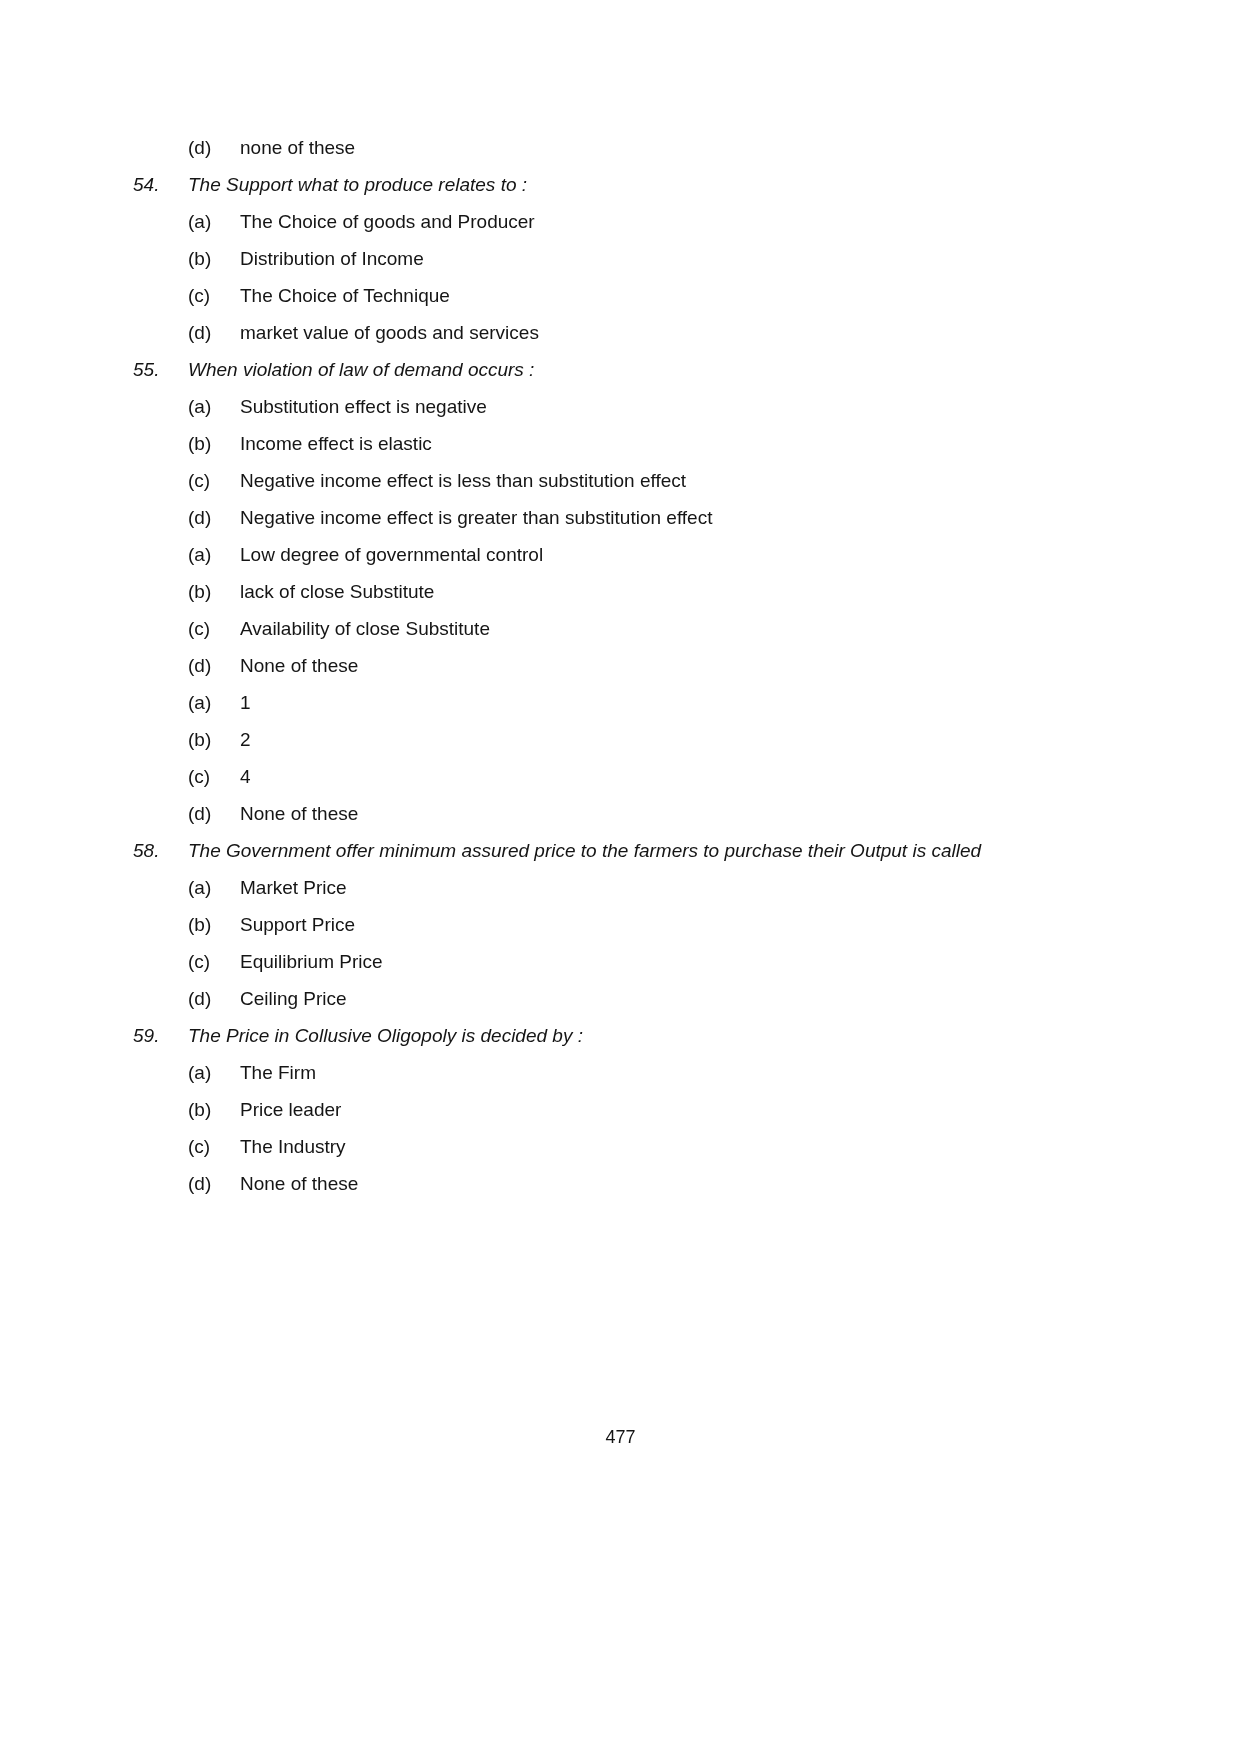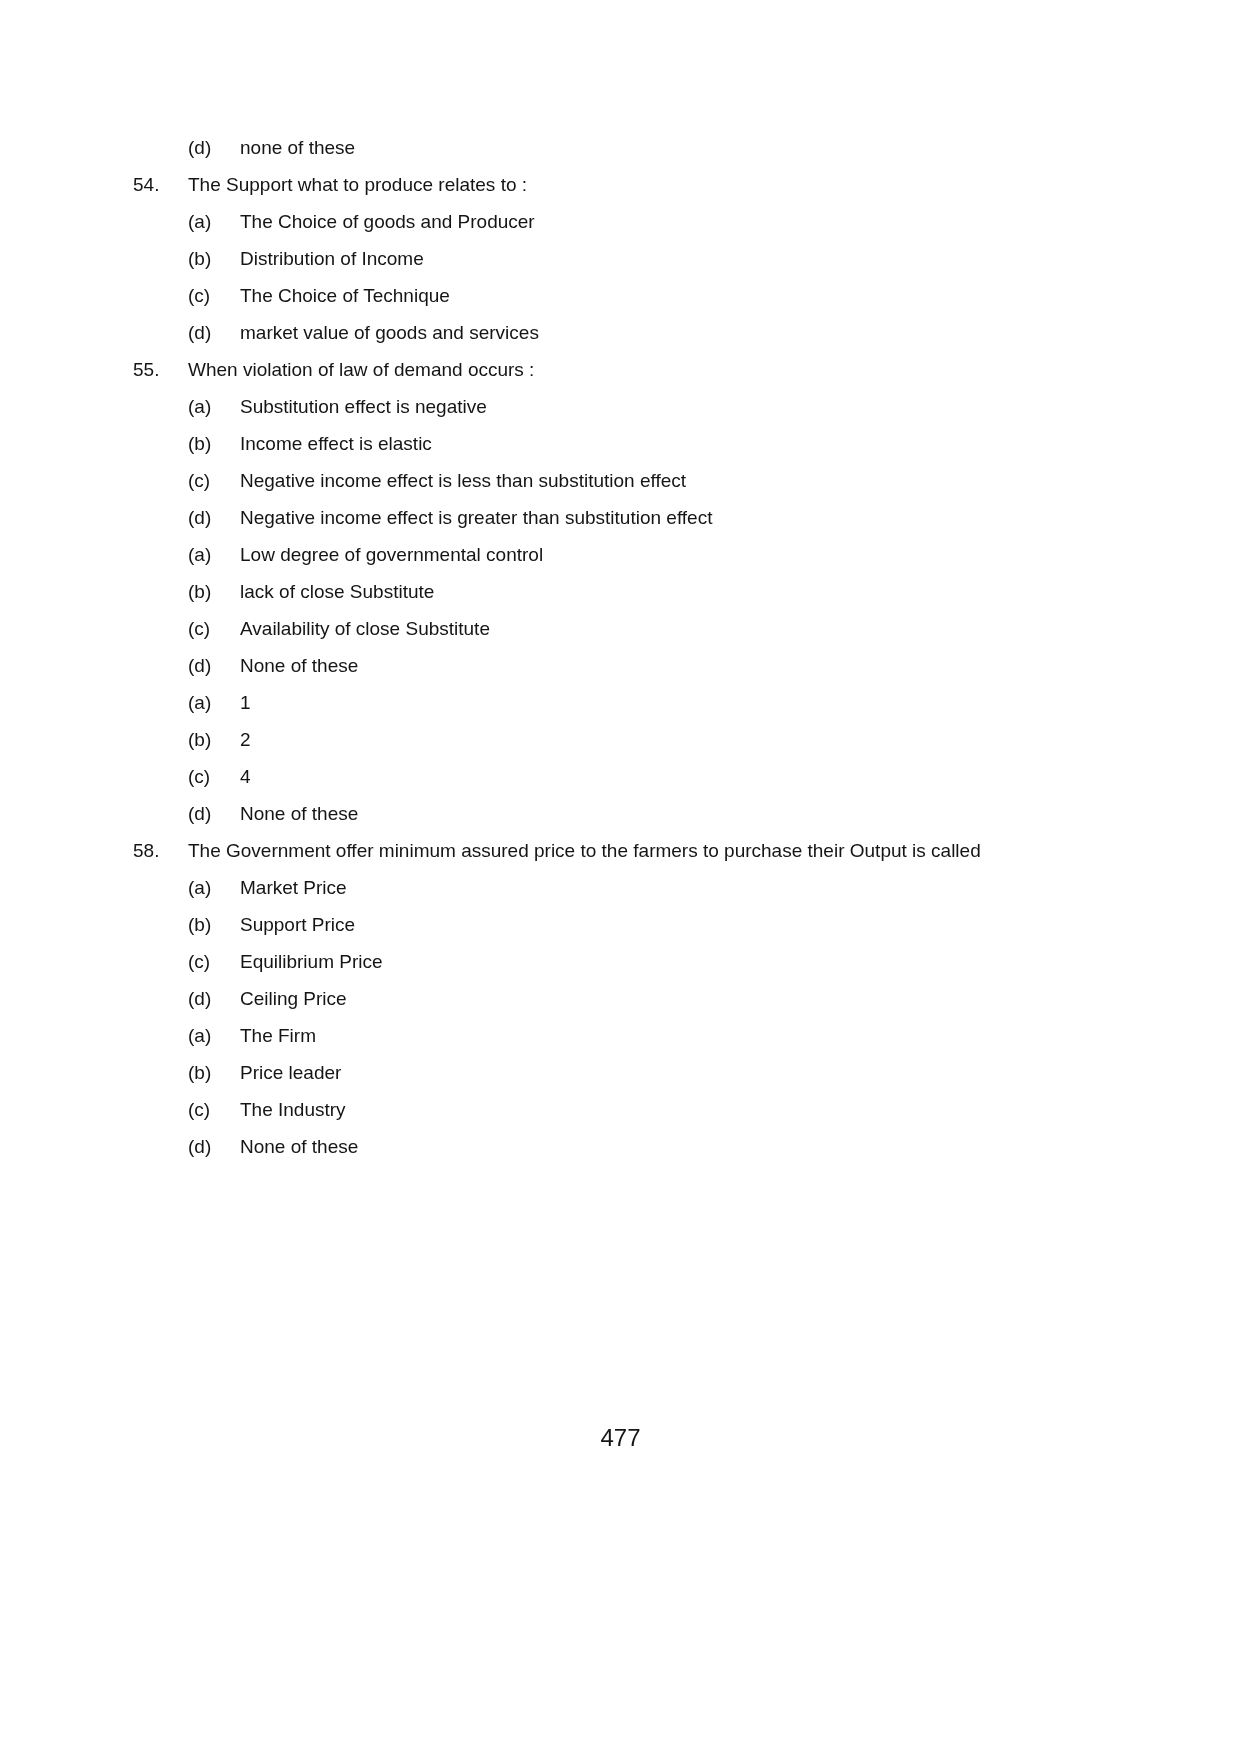--- a/index.html
+++ b/index.html
@@ -22,20 +22,21 @@
   }
   .content {
     position: absolute;
     top: 134px;
     left: 133px;
     right: 130px;
   }
   .question {
     display: flex;
     margin-bottom: 10px;
+    font-style: italic;
   }
   .q-num {
     width: 55px;
     flex-shrink: 0;
   }
   .q-text {
     flex: 1;
     text-align: justify;
   }
   .option {
@@ -49,21 +50,21 @@
   }
   .opt-text {
     flex: 1;
   }
   .page-number {
     position: absolute;
     top: 1424px;
     left: 0;
     width: 100%;
     text-align: center;
-    font-size: 24px;
+    font-size: 18px;
   }
 </style>
 </head>
 <body>
 
 <div class="page">
   <div class="content">
 
     <div class="option" style="margin-left:55px;">
       <div class="opt-letter">(d)</div>
@@ -156,20 +157,24 @@
           <div class="opt-text">Support Price</div>
         </div>
         <div class="option">
           <div class="opt-letter">(c)</div>
           <div class="opt-text">Equilibrium Price</div>
         </div>
         <div class="option">
           <div class="opt-letter">(d)</div>
           <div class="opt-text">Ceiling Price</div>
         </div>
+        <div class="question">
+          <div class="q-num">59.</div>
+          <div class="q-text">The Price in Collusive Oligopoly is decided by :</div>
+        </div>
         <div class="option">
           <div class="opt-letter">(a)</div>
           <div class="opt-text">The Firm</div>
         </div>
         <div class="option">
           <div class="opt-letter">(b)</div>
           <div class="opt-text">Price leader</div>
         </div>
         <div class="option">
           <div class="opt-letter">(c)</div>

